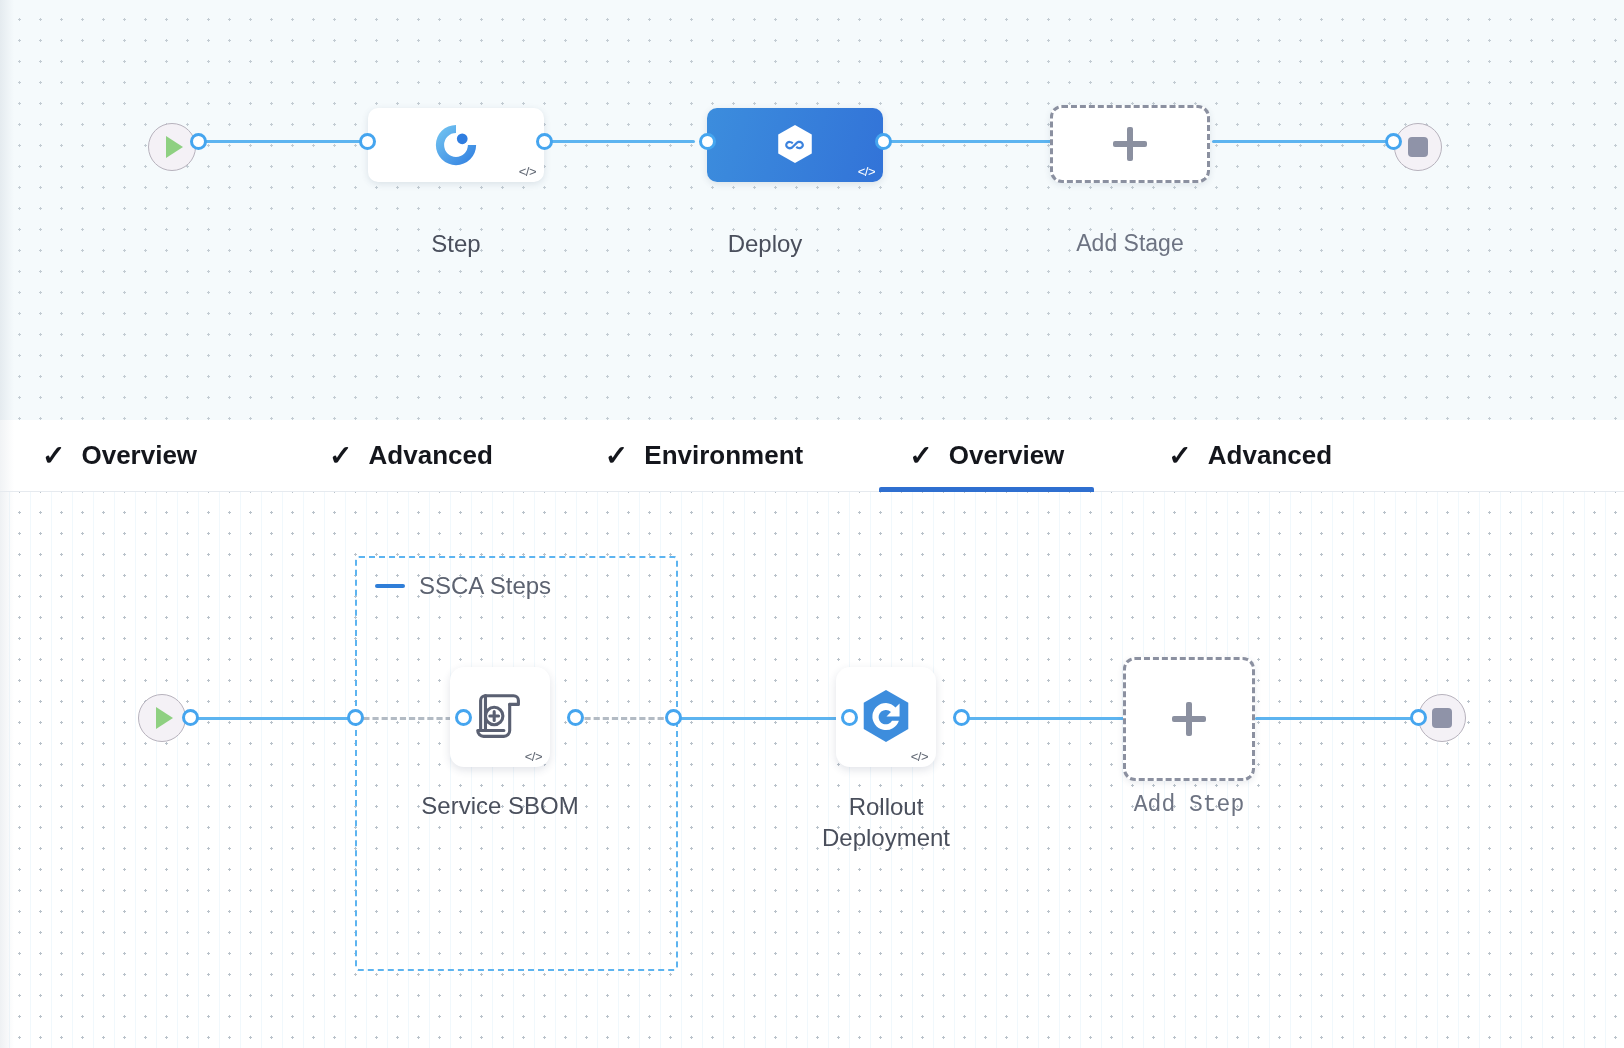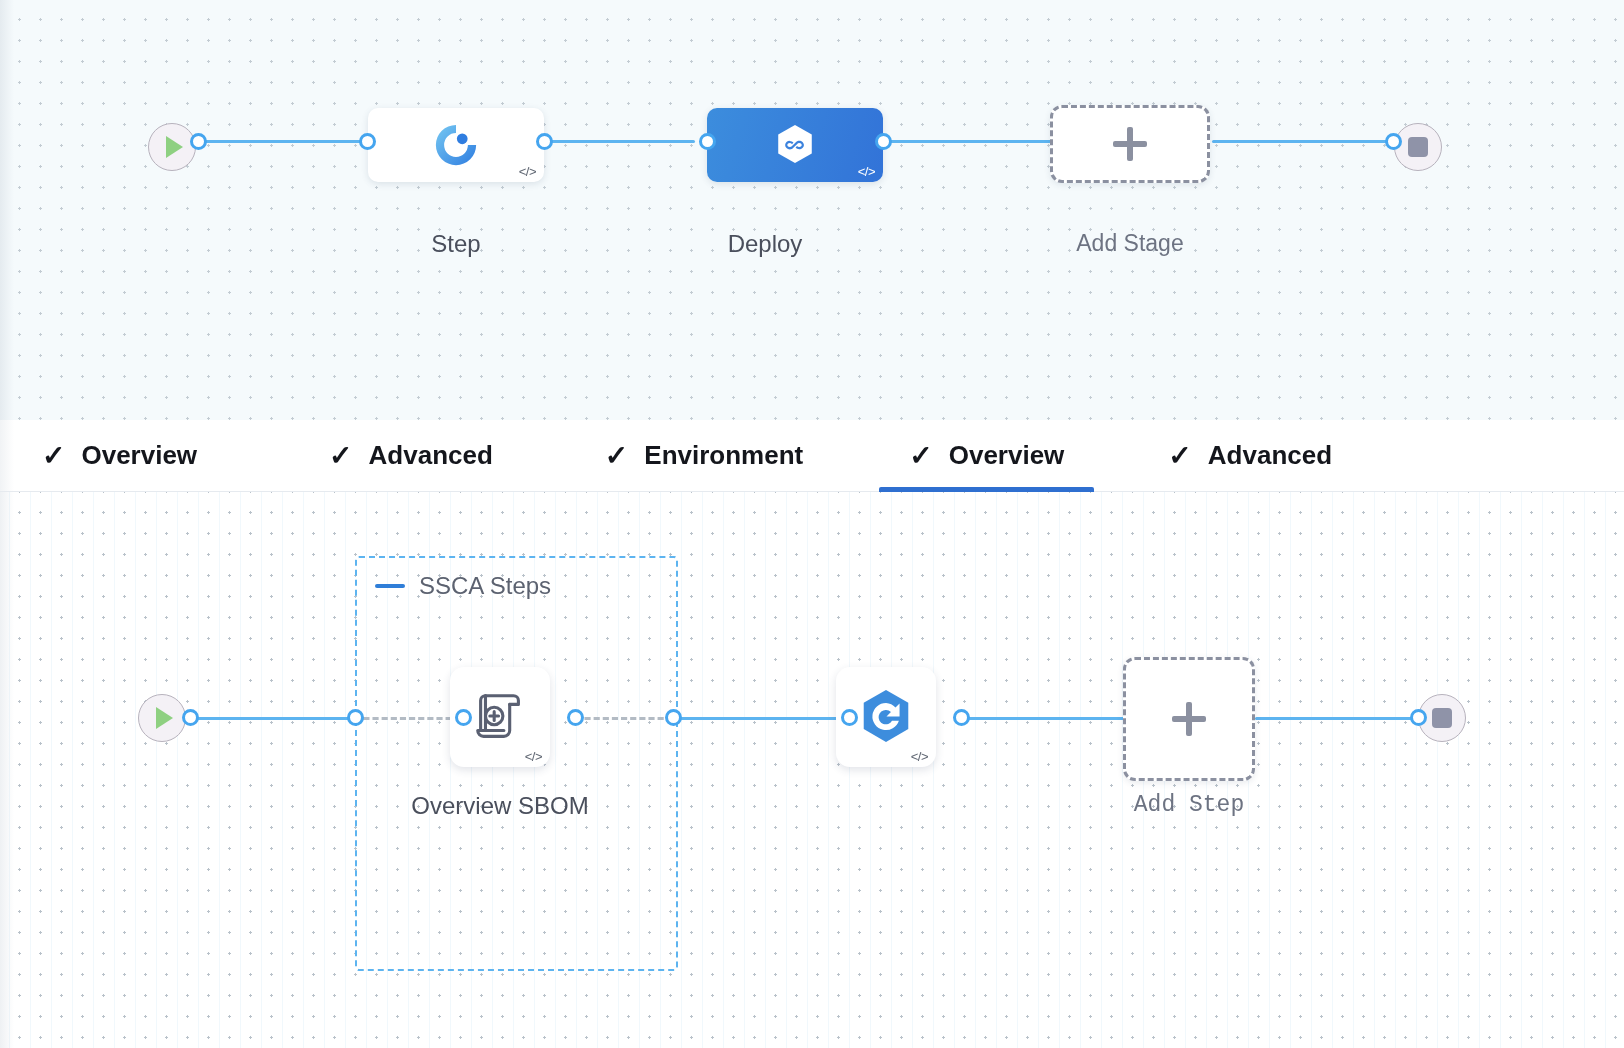--- a/index.html
+++ b/index.html
@@ -261,33 +261,34 @@
         <path d="M17 10a5 5 0 0 0-5 5v30"></path>
         <path d="M17 10v34"></path>
         <path d="M42 19v27a6 6 0 0 1-6 6H15a6 6 0 0 1-6-6h27"></path>
         <circle cx="26" cy="31" r="9"></circle>
         <path d="M26 26.5v9M21.5 31h9"></path>
       </svg>
       <span class="code-badge">&lt;/&gt;</span>
     </div>
     <div class="port" style="left:455px; top:217px;"></div>
     <div class="port" style="left:567px; top:217px;"></div>
-    <div class="node-label" style="left:390px; top:300px; width:220px;">Overview SBOM</div>
+    <div class="node-label" style="left:390px; top:300px; width:220px;">Service SBOM</div>
 
     <div class="port" style="left:665px; top:217px;"></div>
 
     <div class="step-node" style="left:836px; top:175px;">
       <svg width="62" height="62" viewBox="0 0 64 64">
         <path d="M32 4 55 17.4v26.9L32 57.7 9 44.3V17.4z" fill="#3d8ddd"></path>
         <path d="M32 17.5a14 14 0 1 0 13.3 18.3h-7.1A7.4 7.4 0 1 1 32 24.8c2 0 3.8.8 5.1 2.1l-4.6 4.6H46V18l-4.2 4.2A13.9 13.9 0 0 0 32 17.5z" fill="#ffffff"></path>
       </svg>
       <span class="code-badge">&lt;/&gt;</span>
     </div>
     <div class="port" style="left:841px; top:217px;"></div>
     <div class="port" style="left:953px; top:217px;"></div>
+    <div class="node-label multi" style="left:790px; top:300px; width:192px;">Rollout Deployment</div>
 
     <div class="add-node" style="left:1123px; top:165px; width:132px; height:124px;">
       <div class="plus"></div>
     </div>
     <div class="add-label" style="left:1113px; top:300px; width:152px;font-family:Liberation Mono, monospace;">Add Step</div>
 
     <div class="port" style="left:1410px; top:217px; z-index:3;"></div>
     <div class="terminal" style="left:1418px; top:202px;">
       <div class="stop-sq"></div>
     </div>

